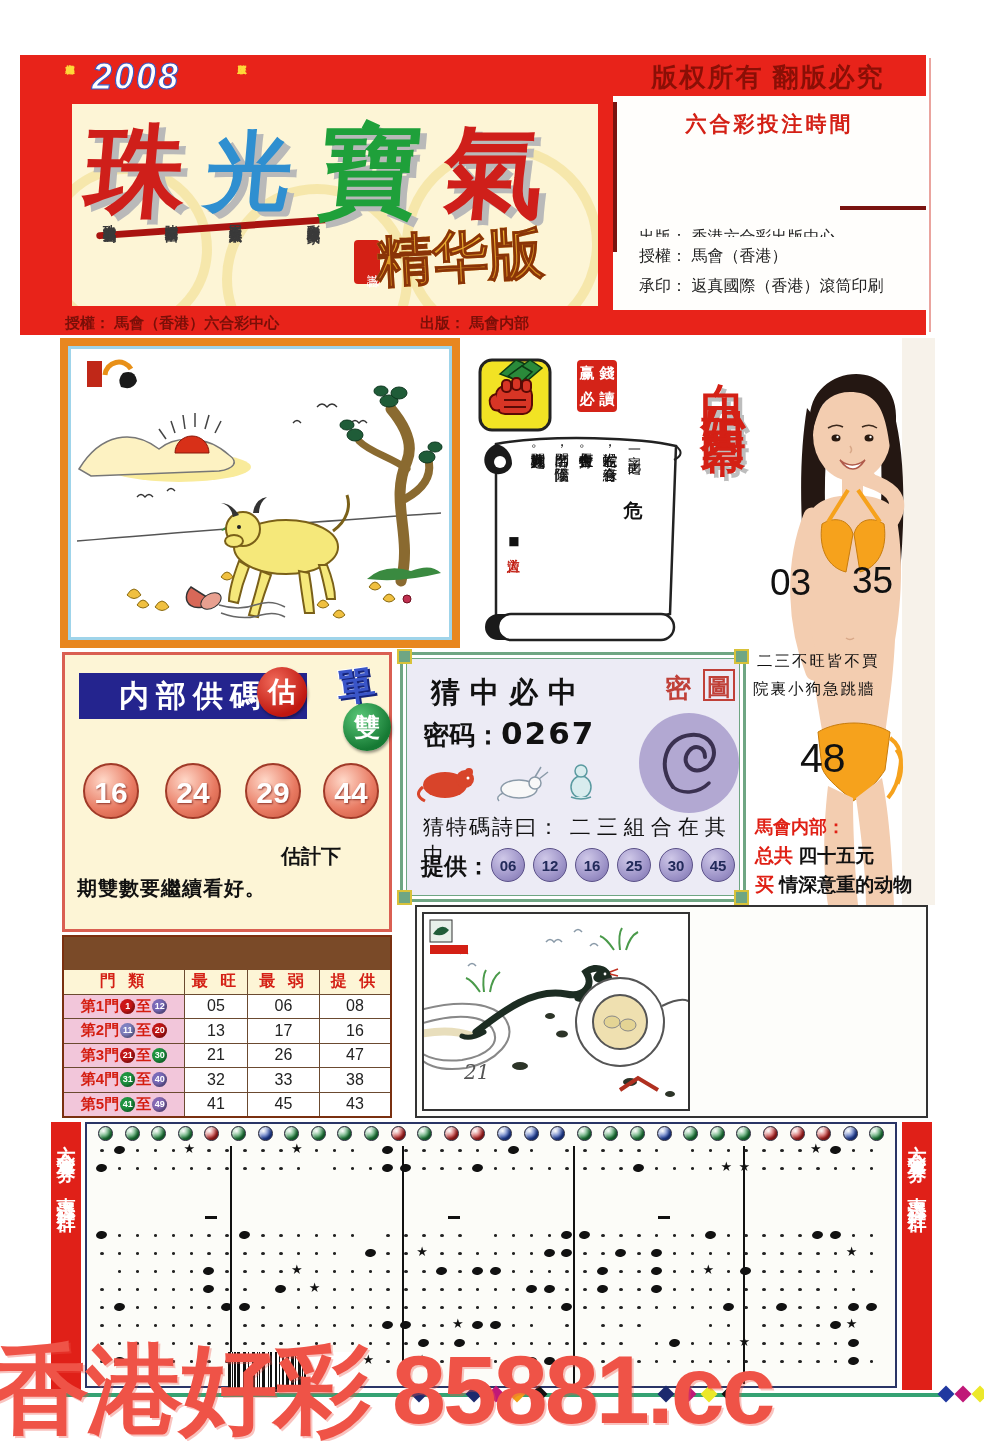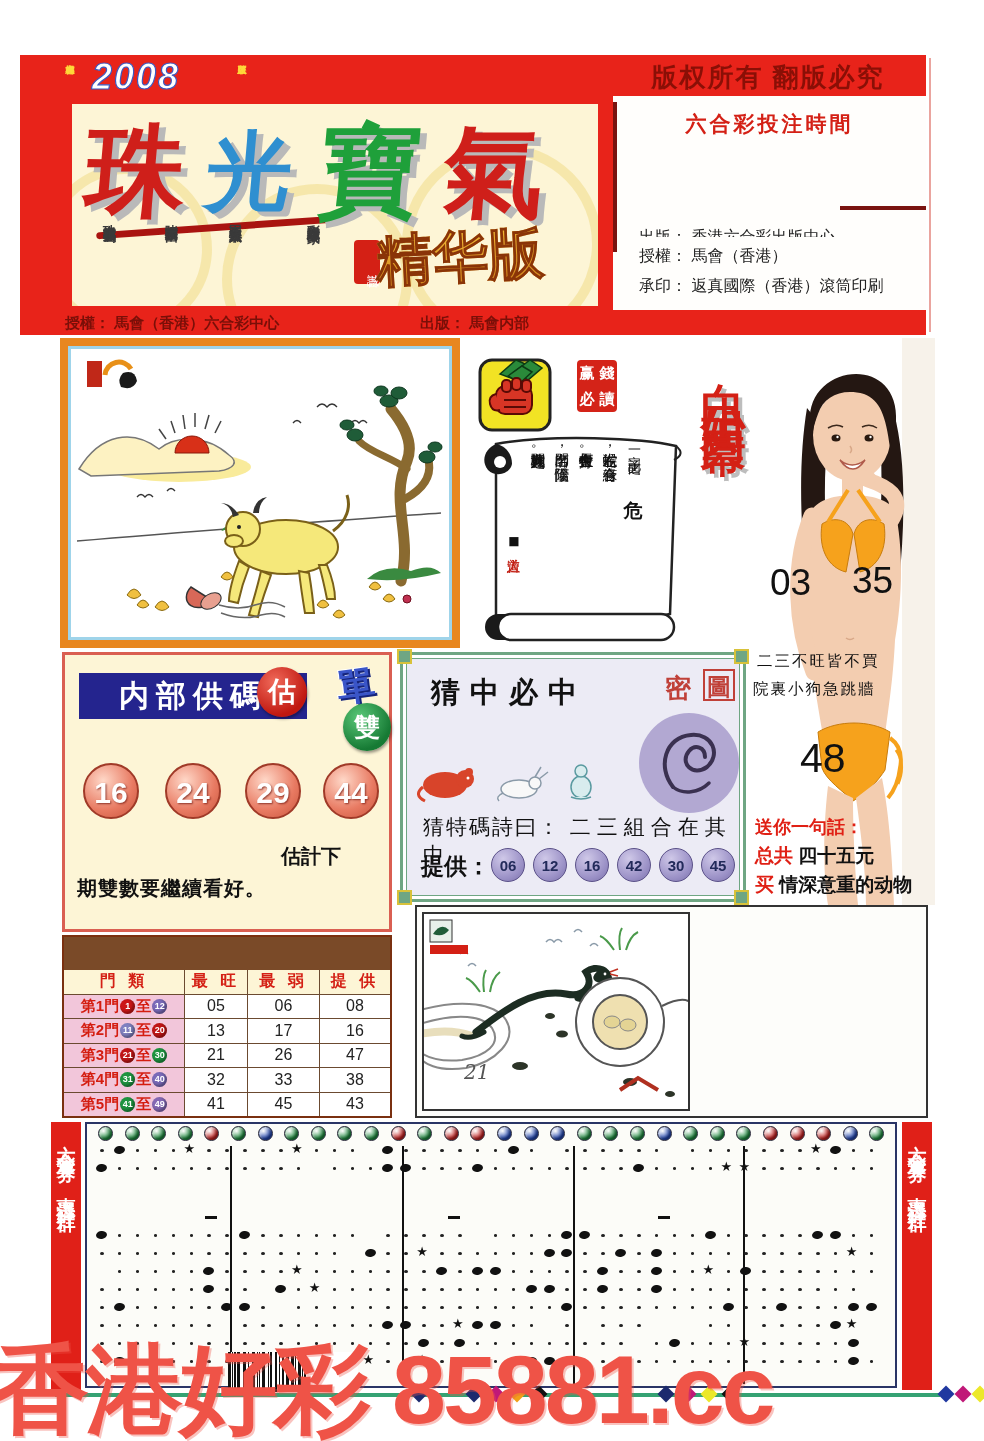--- a/index.html
+++ b/index.html
@@ -380,21 +380,21 @@
         <path d="M104,460 C110,502 114,540 114,567 L142,567 C140,510 136,470 130,440 Z" fill="#f3cdb0"></path>
       </g>
     </svg>
   </div>
 
   <div class="abs ov num-03">03</div>
   <div class="abs ov num-35">35</div>
   <div class="abs ov verse1">二三不旺皆不買</div>
   <div class="abs ov verse2">院裏小狗急跳牆</div>
   <div class="abs ov num-48">48</div>
-  <div class="abs gift-label">送你一句話：</div>
+  <div class="abs gift-label">馬會内部：</div>
   <div class="abs gift1">
     <span class="redw">总共</span>
     <span class="blackw">四十五元</span>
   </div>
   <div class="abs gift2">
     <span class="redw">买</span>
     <span class="blackw">情深意重的动物</span>
   </div>
 
   <div class="abs codes-box">
@@ -417,20 +417,23 @@
     <div class="corner c-br"></div>
     <div class="secret-title">猜中必中</div>
     <div class="mi-ch">密</div>
     <div class="tu-ch">圖</div>
     <div class="secret-circle">
       <svg width="104" height="104" viewBox="0 0 104 104">
         <circle cx="52" cy="52" r="50" fill="#b2a8d2"></circle>
         <path d="M36,76 C20,56 28,26 54,24 C76,22 84,44 70,56 C56,66 42,52 52,40 C58,33 68,36 68,46" stroke="#3a3050" stroke-width="4" fill="none" stroke-linecap="round"></path>
         <path d="M36,76 C46,84 62,82 72,72" stroke="#3a3050" stroke-width="3.5" fill="none" stroke-linecap="round"></path>
       </svg>
+    </div>
+    <div class="code-line">
+      <span>密码：</span><span class="code-num">0267</span>
     </div>
     <div class="animals">
       <svg width="200" height="50" viewBox="0 0 200 50">
         <g>
           <ellipse cx="28" cy="28" rx="22" ry="13" fill="#d8442a"></ellipse>
           <circle cx="48" cy="22" r="9" fill="#d8442a"></circle>
           <circle cx="52" cy="15" r="4" fill="#d8442a"></circle>
           <path d="M6,30 q-10,8 2,14" stroke="#d8442a" stroke-width="3" fill="none"></path>
           <circle cx="51" cy="21" r="1.5" fill="#fff"></circle>
         </g>
@@ -448,21 +451,21 @@
       </svg>
     </div>
     <div class="poem-line">
       <span>猜特碼詩曰：</span>
       <span class="poem-body">二三組合在其中</span>
     </div>
     <div class="provide">提供：</div>
     <div class="p-ball pb0">06</div>
     <div class="p-ball pb1">12</div>
     <div class="p-ball pb2">16</div>
-    <div class="p-ball pb3">42</div>
+    <div class="p-ball pb3">25</div>
     <div class="p-ball pb4">30</div>
     <div class="p-ball pb5">45</div>
   </div>
 
   <div class="abs htable">
     <div class="ht-grid" id="ht-grid">
         <div class="ht-cell ht-head">門 類</div>
         <div class="ht-cell ht-head">最 旺</div>
         <div class="ht-cell ht-head">最 弱</div>
         <div class="ht-cell ht-head">提 供</div>

